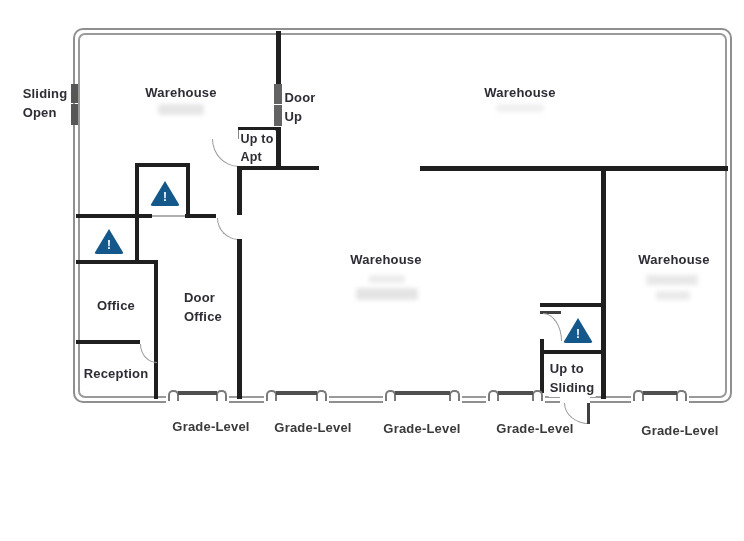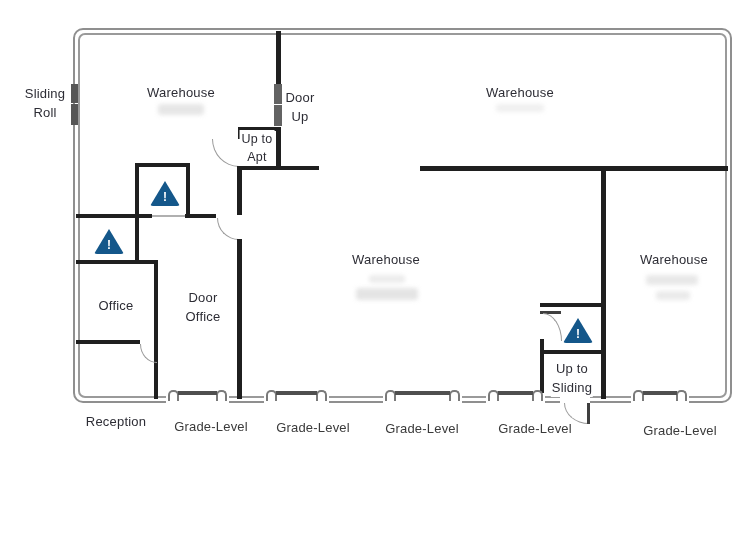--- a/index.html
+++ b/index.html
@@ -9,22 +9,22 @@
   .ext-inner{position:absolute;border:2px solid #9a9a9a;border-radius:7px;}
   .wall{position:absolute;background:#1f1f1f;}
   .graywall{position:absolute;background:#636363;}
   .darkmark{position:absolute;background:#565656;}
   .thinline{position:absolute;background:#b0b0b0;}
   .cover{position:absolute;background:#ffffff;}
   .arc{position:absolute;}
   .arc.bl{border-left:1.6px solid #9b9b9b;border-bottom:1.6px solid #9b9b9b;border-bottom-left-radius:100%;}
   .arc.tr{border-top:1.6px solid #9b9b9b;border-right:1.6px solid #9b9b9b;border-top-right-radius:100%;}
   .leaf{position:absolute;background:#3f3f3f;}
-  .lbl{position:absolute;transform:translate(-50%,-50%);font-weight:normal;color:#2d2d35;
-       font-size:13px;line-height:19px;text-align:center;white-space:nowrap;letter-spacing:.2px;}
+  .lbl{position:absolute;transform:translate(-50%,-50%);font-weight:bold;color:#2d2d35;
+       font-size:13px;line-height:19px;text-align:left;white-space:nowrap;letter-spacing:.2px;}
   .lbl span{display:block;}
   .grade{color:#3a3a3a;}
   .bracket{position:absolute;width:11px;height:11px;border:2px solid #7a7a7a;border-bottom:none;
            border-radius:5px 5px 0 0;background:#fff;box-sizing:border-box;}
   .doorline{position:absolute;height:4px;background:#4f4f4f;}
   .warn{position:absolute;}
   .warn .tri{width:100%;height:100%;background:#14578a;clip-path:polygon(50% 0%,100% 100%,0% 100%);
              border-radius:3px;display:flex;align-items:flex-end;justify-content:center;}
   .warn .tri span{color:#fff;font-weight:bold;font-size:12px;line-height:1;padding-bottom:3px;}
   .ghost{position:absolute;background:#d9d9d9;border-radius:3px;filter:blur(2px);}
@@ -125,40 +125,40 @@
 
   <div class="ghost" style="left:158px;top:104px;width:46px;height:11px;opacity:.65;"></div>
   <div class="ghost" style="left:496px;top:104px;width:48px;height:8px;opacity:.4;"></div>
   <div class="ghost" style="left:369px;top:275px;width:36px;height:8px;opacity:.5;"></div>
   <div class="ghost" style="left:356px;top:288px;width:62px;height:12px;opacity:.7;"></div>
   <div class="ghost" style="left:646px;top:275px;width:52px;height:10px;opacity:.6;"></div>
   <div class="ghost" style="left:656px;top:291px;width:34px;height:9px;opacity:.55;"></div>
 
   <div class="lbl" style="left:45px;top:103px;">
     <span>Sliding</span>
-      <span>Roll</span>
+      <span>Open</span>
   </div>
   <div class="lbl" style="left:181px;top:92px;">Warehouse</div>
   <div class="lbl" style="left:300px;top:107px;">
     <span>Door</span>
       <span>Up</span>
   </div>
   <div class="lbl" style="left:520px;top:92px;">Warehouse</div>
   <div class="lbl" style="left:257px;top:148px;font-size:12.5px;line-height:18px;background:#fff;padding:0 2px;">
     <span>Up to</span>
       <span>Apt</span>
   </div>
   <div class="lbl" style="left:386px;top:259px;">Warehouse</div>
   <div class="lbl" style="left:674px;top:259px;">Warehouse</div>
   <div class="lbl" style="left:116px;top:305px;">Office</div>
   <div class="lbl" style="left:203px;top:307px;">
     <span>Door</span>
       <span>Office</span>
   </div>
-  <div class="lbl" style="left:116px;top:373px;margin-top:48px;">Reception</div>
+  <div class="lbl" style="left:116px;top:373px;">Reception</div>
   <div class="lbl" style="left:572px;top:378px;background:#fff;padding:0 1px;">
     <span>Up to</span>
       <span>Sliding</span>
   </div>
 
   <div class="lbl grade" style="left:211px;top:426px;">Grade-Level</div>
   <div class="lbl grade" style="left:313px;top:427px;">Grade-Level</div>
   <div class="lbl grade" style="left:422px;top:428px;">Grade-Level</div>
   <div class="lbl grade" style="left:535px;top:428px;">Grade-Level</div>
   <div class="lbl grade" style="left:680px;top:430px;">Grade-Level</div>

